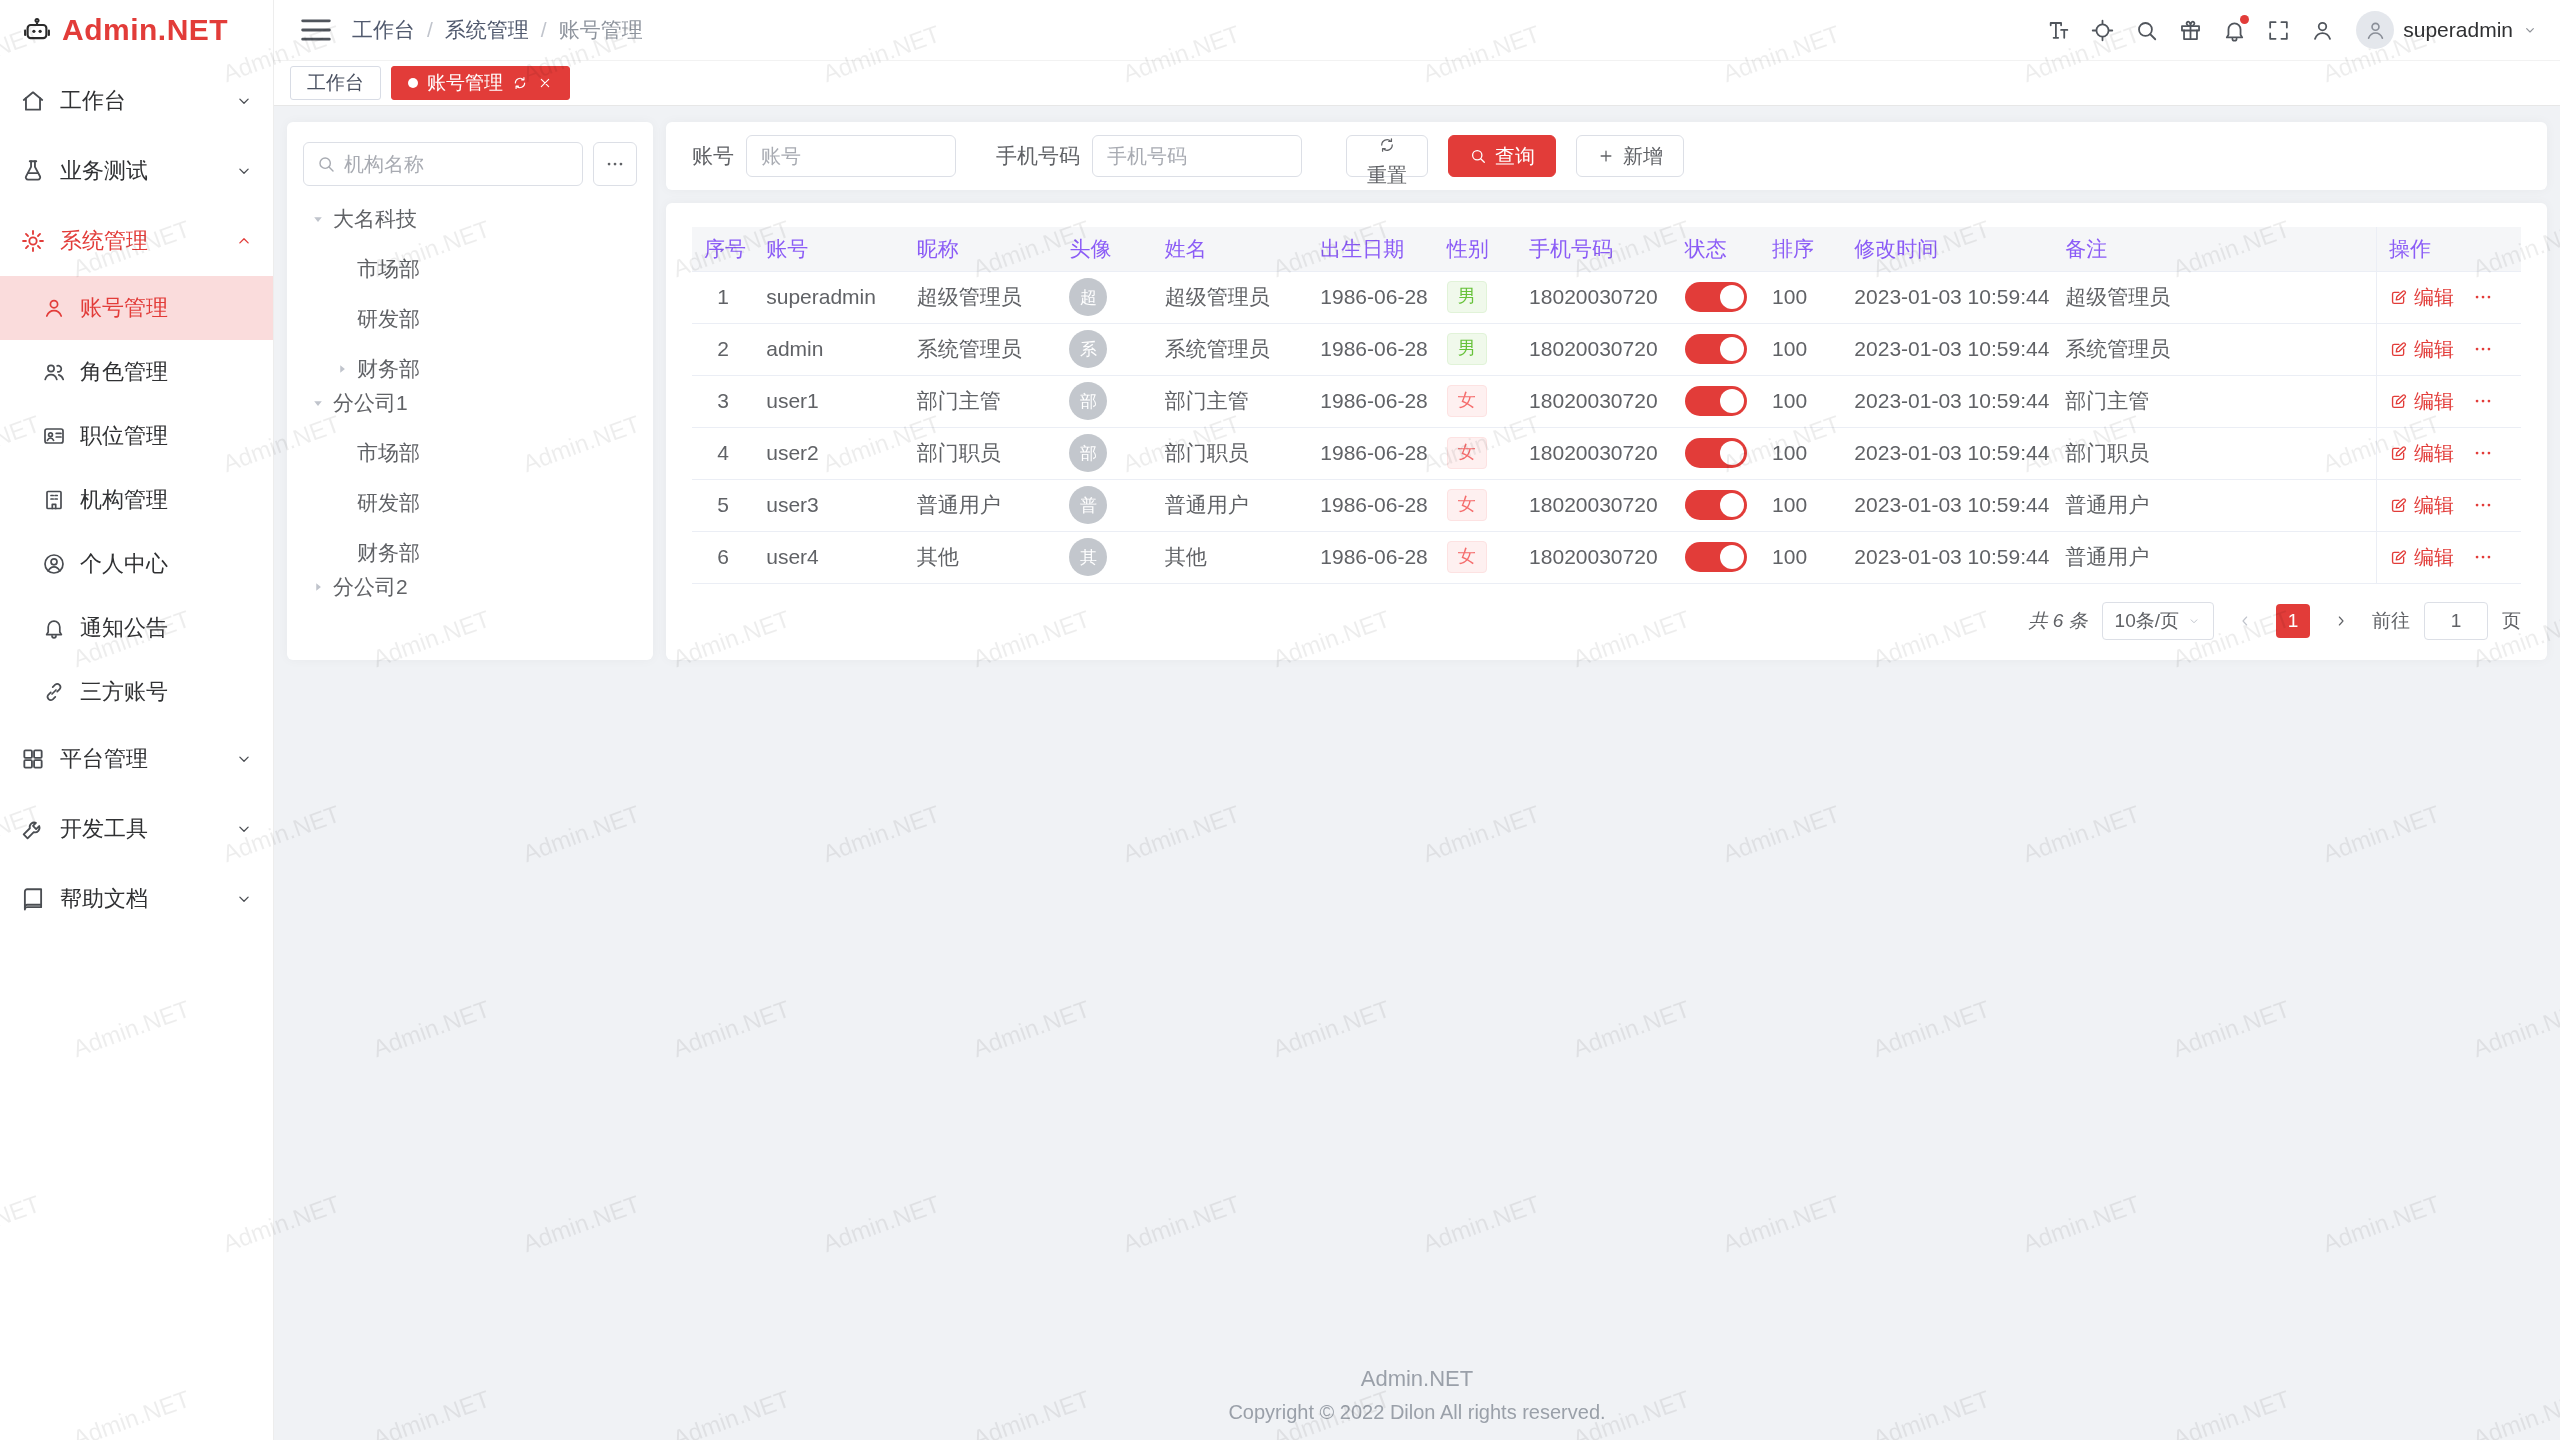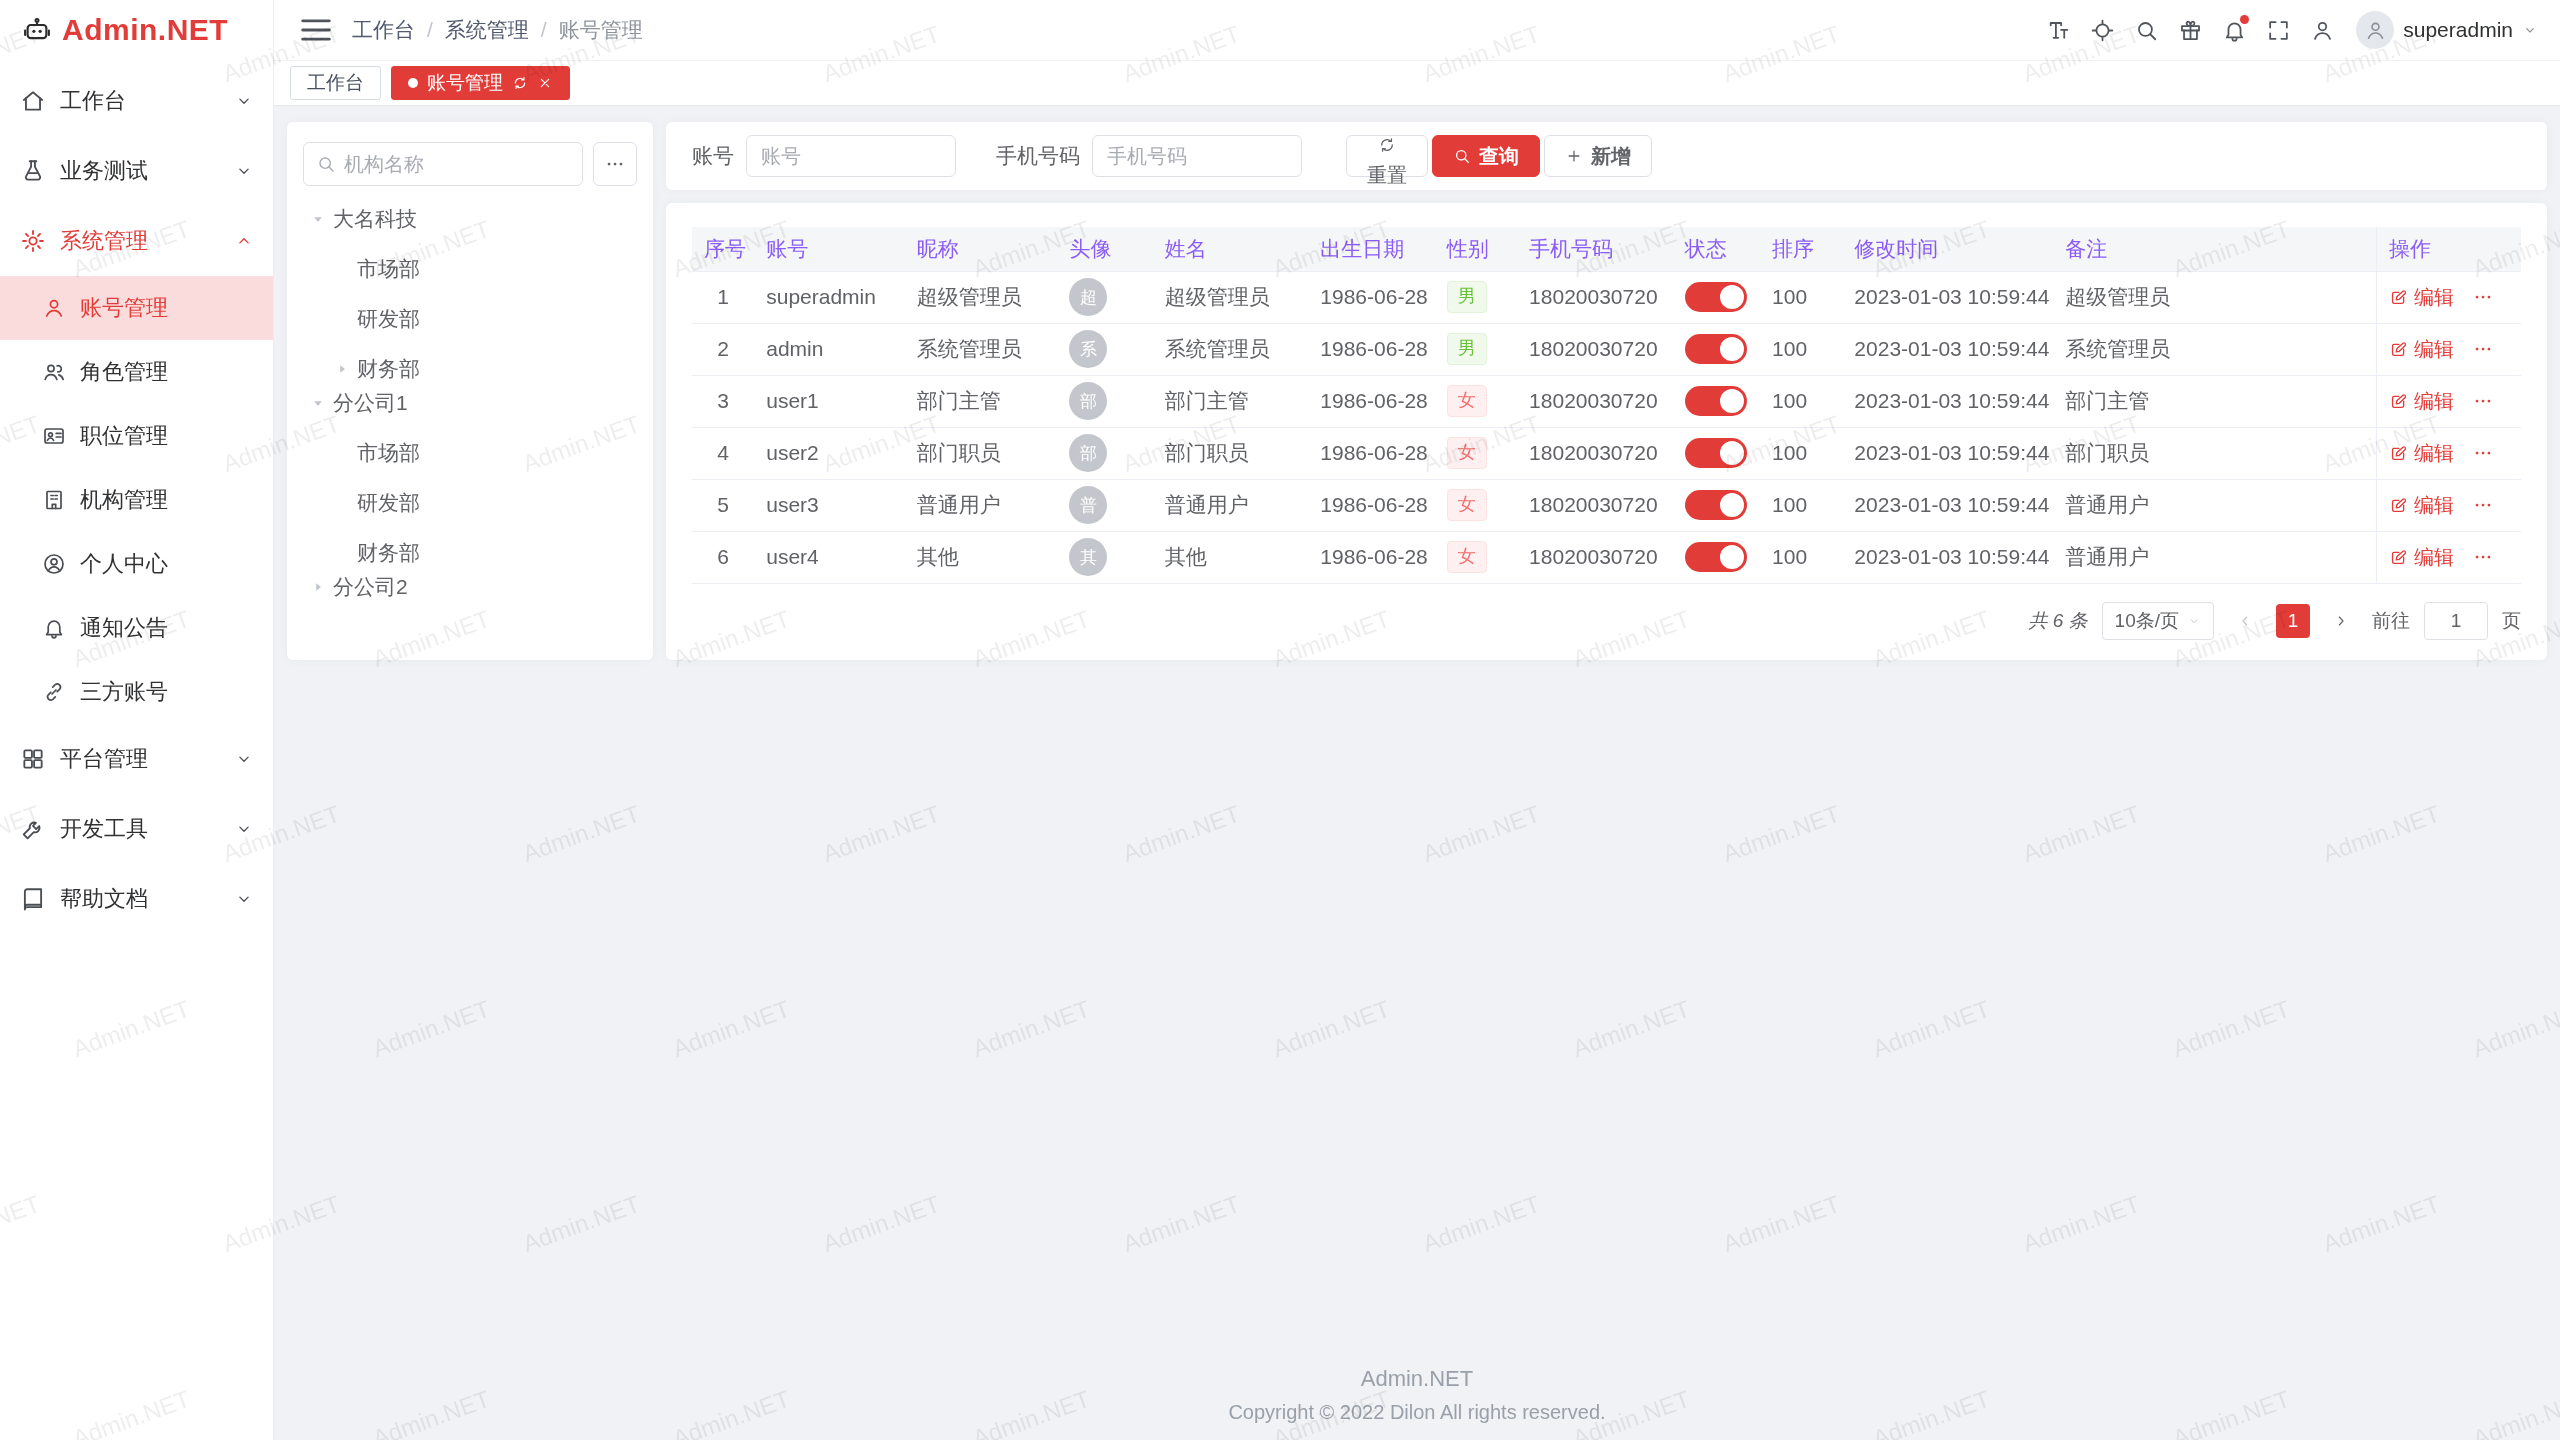--- a/index.html
+++ b/index.html
@@ -74,21 +74,21 @@
 .filter-card{height:68px;background:#fff;border-radius:6px;display:flex;align-items:center;padding:0 26px;box-shadow:0 0 12px rgba(0,0,0,.04);}
 .f-label{font-size:21px;color:var(--text2);margin-right:12px;white-space:nowrap;}
 .lbl2{margin-left:40px;}
 .f-input{width:210px;height:42px;border:1px solid var(--border);border-radius:6px;padding:0 14px;font-size:20px;color:var(--text2);outline:none;background:#fff;font-family:inherit;}
 .f-input::placeholder{color:#a8abb2;}
 .btn{height:42px;border-radius:6px;padding:0 20px;font-size:20px;display:inline-flex;align-items:center;gap:8px;cursor:pointer;font-family:inherit;white-space:nowrap;}
 .btn .icon{width:18px;height:18px;}
 .btn-default{background:#fff;border:1px solid var(--border);color:var(--text2);}
 .btn-primary{background:var(--red);border:1px solid var(--red);color:#fff;}
 .btn-reset{margin-left:44px;flex-direction:column;}
-.btn + .btn{margin-left:4px;font-weight:bold;}
+.btn + .btn{margin-left:20px;}
 
 .table-card{background:#fff;border-radius:6px;padding:24px 26px 20px;box-shadow:0 0 12px rgba(0,0,0,.04);}
 .data-table{width:100%;border-collapse:collapse;table-layout:fixed;}
 .data-table th{height:44px;background:#f5f6f8;color:#8b5cf6;font-weight:normal;text-align:left;padding:0 12px;font-size:21px;border-bottom:1px solid var(--tborder);white-space:nowrap;}
 .data-table td{height:52px;padding:0 12px;font-size:21px;color:var(--text2);border-bottom:1px solid var(--tborder);white-space:nowrap;overflow:hidden;}
 .center{text-align:center;}
 .op-col{border-left:1px solid var(--tborder);}
 .avatar{width:38px;height:38px;border-radius:50%;background:#c3c7cd;color:#fff;font-size:17px;display:inline-flex;align-items:center;justify-content:center;vertical-align:middle;}
 .tag{display:inline-block;padding:4px 10px;border-radius:4px;font-size:18px;line-height:1.2;}
 .tag-green{color:#67c23a;background:#f0f9eb;border:1px solid #e1f3d8;}

